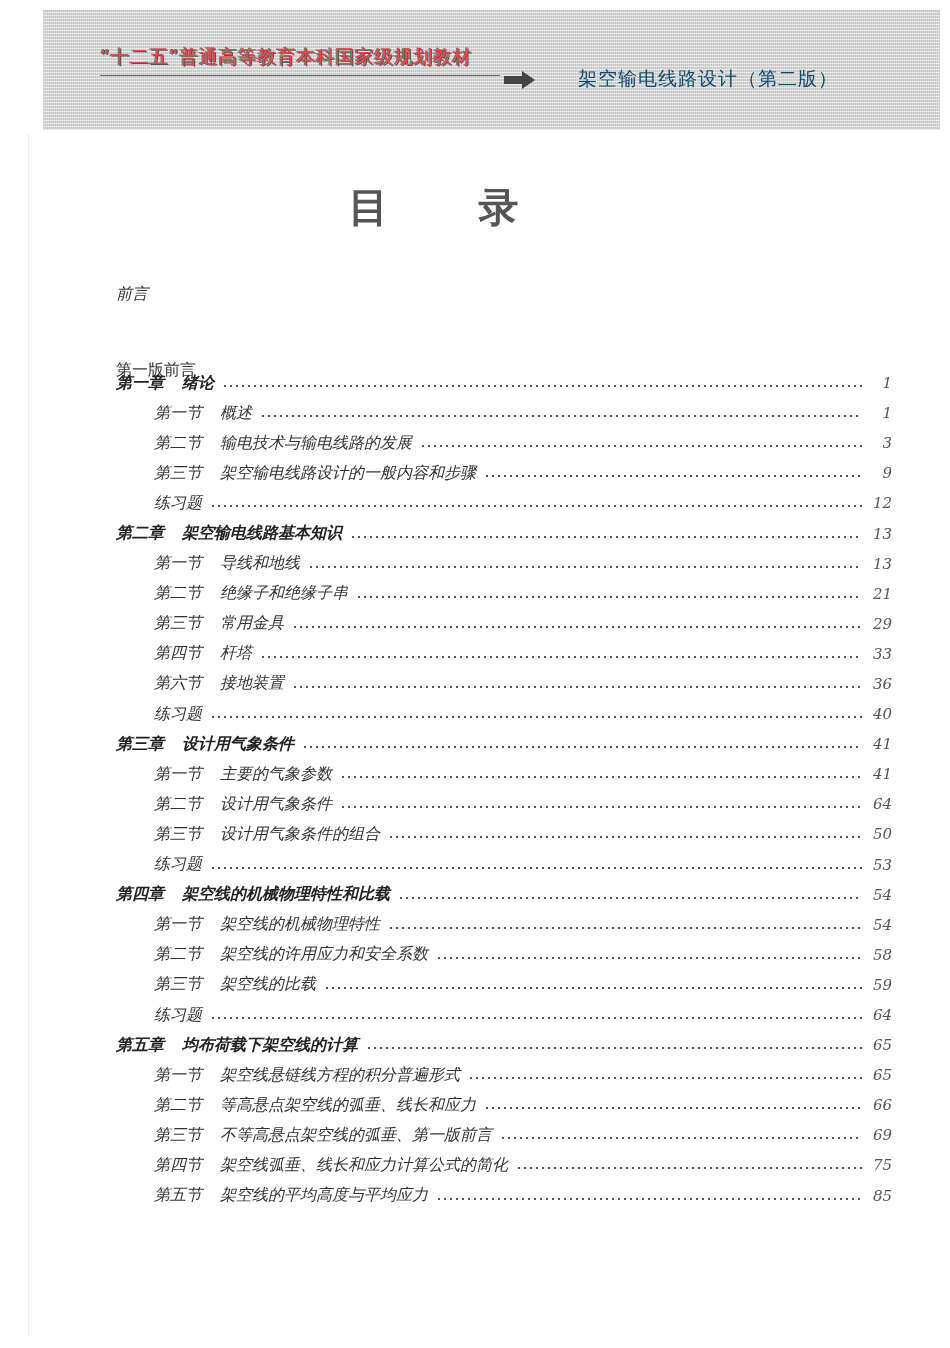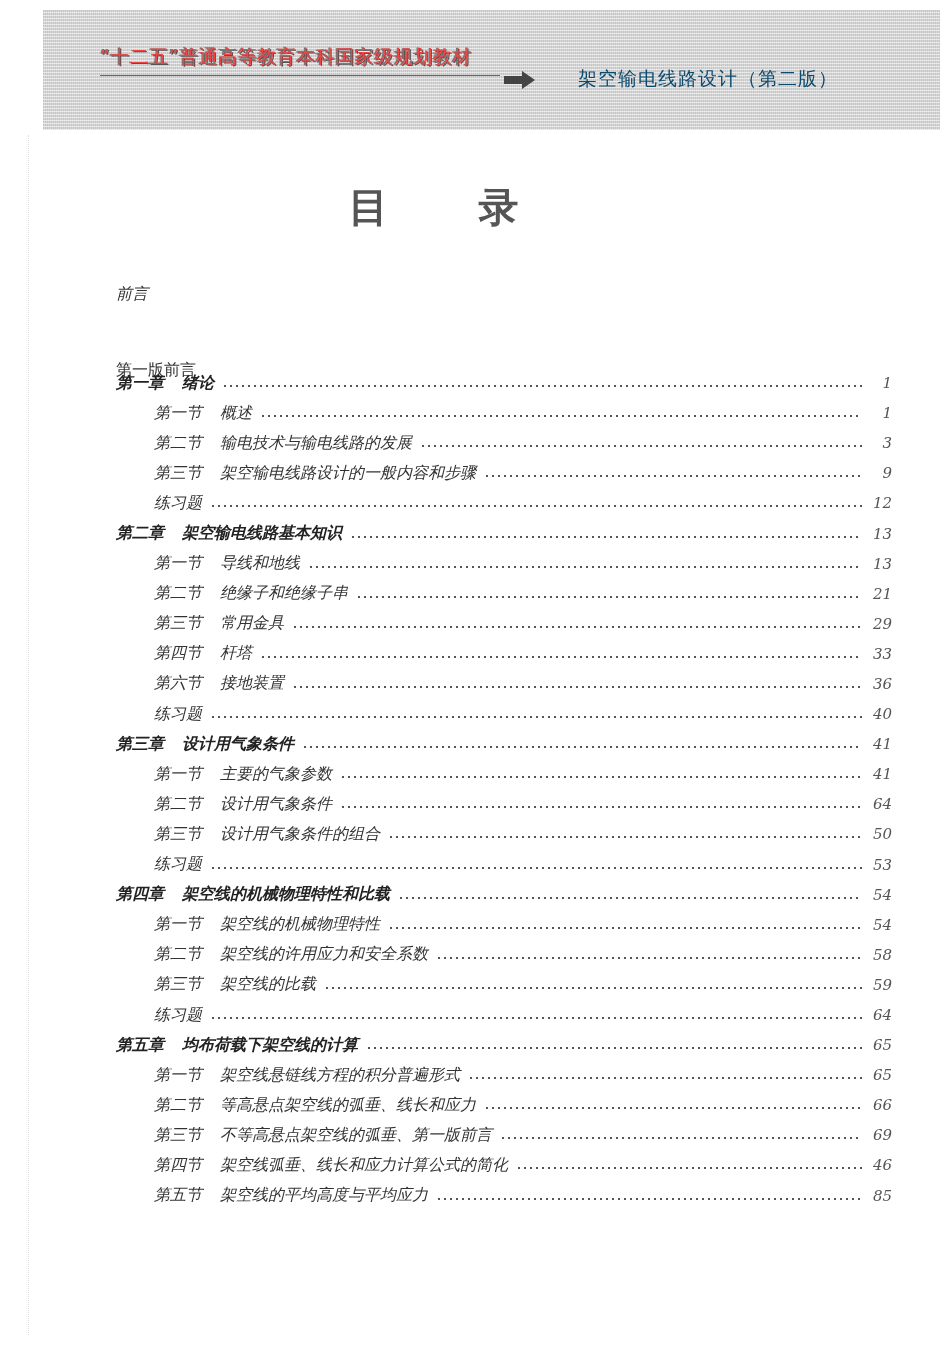--- a/index.html
+++ b/index.html
@@ -204,20 +204,20 @@
       <span class="page-num">66</span>
     </div>
     <div class="toc-row section">
       <span class="toc-label"><span class="num">第三节</span><span>不等高悬点架空线的弧垂、第一版前言</span></span>
       <span class="leader"></span>
       <span class="page-num">69</span>
     </div>
     <div class="toc-row section">
       <span class="toc-label"><span class="num">第四节</span><span>架空线弧垂、线长和应力计算公式的简化</span></span>
       <span class="leader"></span>
-      <span class="page-num">46</span>
+      <span class="page-num">75</span>
     </div>
     <div class="toc-row section">
       <span class="toc-label"><span class="num">第五节</span><span>架空线的平均高度与平均应力</span></span>
       <span class="leader"></span>
       <span class="page-num">85</span>
     </div>
   </div>
 
 </body></html>

